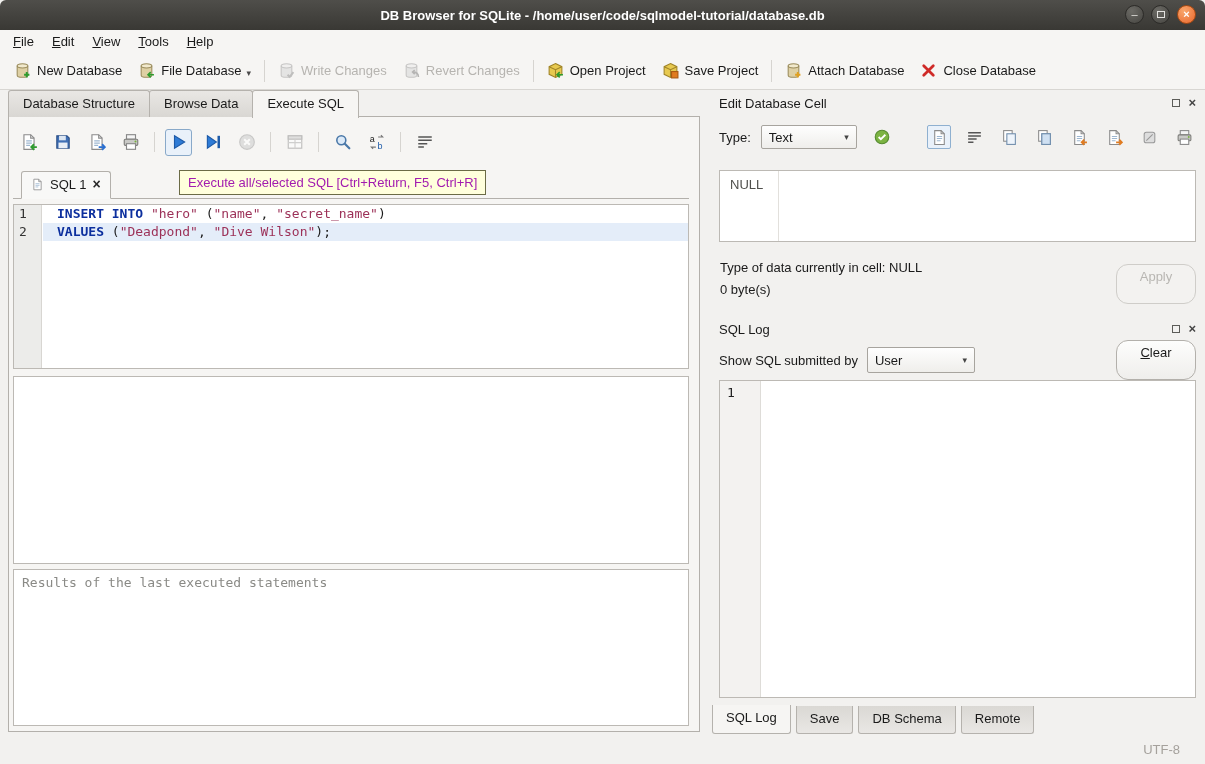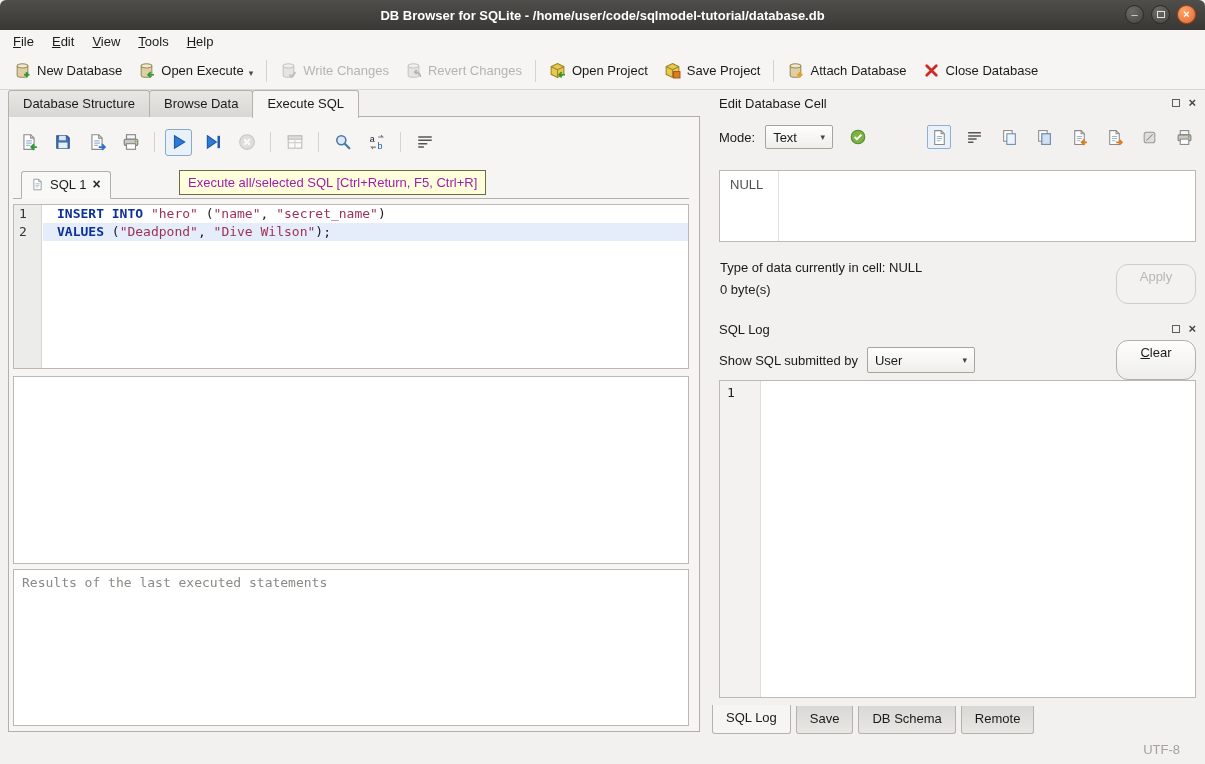--- a/index.html
+++ b/index.html
@@ -81,21 +81,21 @@
   #dock1 { top:2px; }
   #dock2 { top:228px; }
   .dock-icons { margin-left:auto; display:flex; gap:8px; align-items:center; }
   .float-ic { width:8px; height:8px; border:1px solid #5c5c58; display:block; }
   .close-ic { font-size:13px; font-weight:bold; color:#444; line-height:10px; }
 
   .mode-row { position:absolute; top:34px; left:9px; right:9px; height:26px; display:flex; align-items:center; }
   .combo { height:24px; border:1px solid #a7a49e; border-radius:2px; background:linear-gradient(#fefefe,#efeeeb);
     display:flex; align-items:center; padding:0 7px; }
   .combo .arrow { margin-left:auto; font-size:9px; color:#444; padding-left:8px; }
-  .combo.mode { width:68px; margin-left:10px; }
+  .combo.mode { width:96px; margin-left:10px; }
   .combo.user { width:108px; margin-left:9px; height:26px; }
   .auto-btn { width:26px; height:26px; margin-left:12px; display:flex; align-items:center; justify-content:center; }
   .cell-icons { margin-left:auto; display:flex; gap:11px; align-items:center; }
   .cibtn { width:24px; height:24px; display:flex; align-items:center; justify-content:center; flex:none; }
   .cibtn.selected { border:1px solid #8fb0d0; background:#e9f1fa; border-radius:2px; }
 
   .cell-box { position:absolute; top:80px; left:9px; right:9px; height:72px; background:#fff; border:1px solid #bcb9b4; }
   .cell-box .cgutter { position:absolute; left:0; top:0; bottom:0; width:59px; border-right:1px solid #e2e0dc; }
   .cell-null { position:absolute; left:10px; top:6px; color:#4f4f4c; }
 
@@ -229,21 +229,21 @@
           <use href="#sym-db"></use>
           <path d="M12 9.5v5M9.5 12h5" stroke="#2e9b2e" stroke-width="1.8" fill="none"></path>
         </svg>
       <span>New Database</span>
     </div>
     <div class="tbtn">
       <svg class="ic" viewBox="0 0 16 16">
           <use href="#sym-db"></use>
           <path d="M15 12h-5.5M12 9.5L9.5 12 12 14.5" stroke="#2e9b2e" stroke-width="1.6" fill="none"></path>
         </svg>
-      <span>Open Execute</span>
+      <span>File Database</span>
       <span class="chevron">▾</span>
     </div>
     <div class="tsep"></div>
     <div class="tbtn disabled">
       <svg class="ic" viewBox="0 0 16 16">
           <use href="#sym-db"></use>
           <path d="M9 12l2 2 3.5-4.5" stroke="#2e9b2e" stroke-width="1.8" fill="none"></path>
         </svg>
       <span>Write Changes</span>
     </div>
@@ -394,21 +394,21 @@
 
     <div class="dock-title" id="dock1">
       <span>Edit Database Cell</span>
       <span class="dock-icons">
         <span class="float-ic"></span>
         <span class="close-ic">×</span>
       </span>
     </div>
 
     <div class="mode-row">
-      <span>Mode:</span>
+      <span>Type:</span>
       <div class="combo mode">
         <span>Text</span>
         <span class="arrow">▾</span>
       </div>
       <div class="auto-btn">
         <svg class="ic20" viewBox="0 0 16 16">
             <use href="#sym-auto"></use>
           </svg>
       </div>
       <div class="cell-icons">

